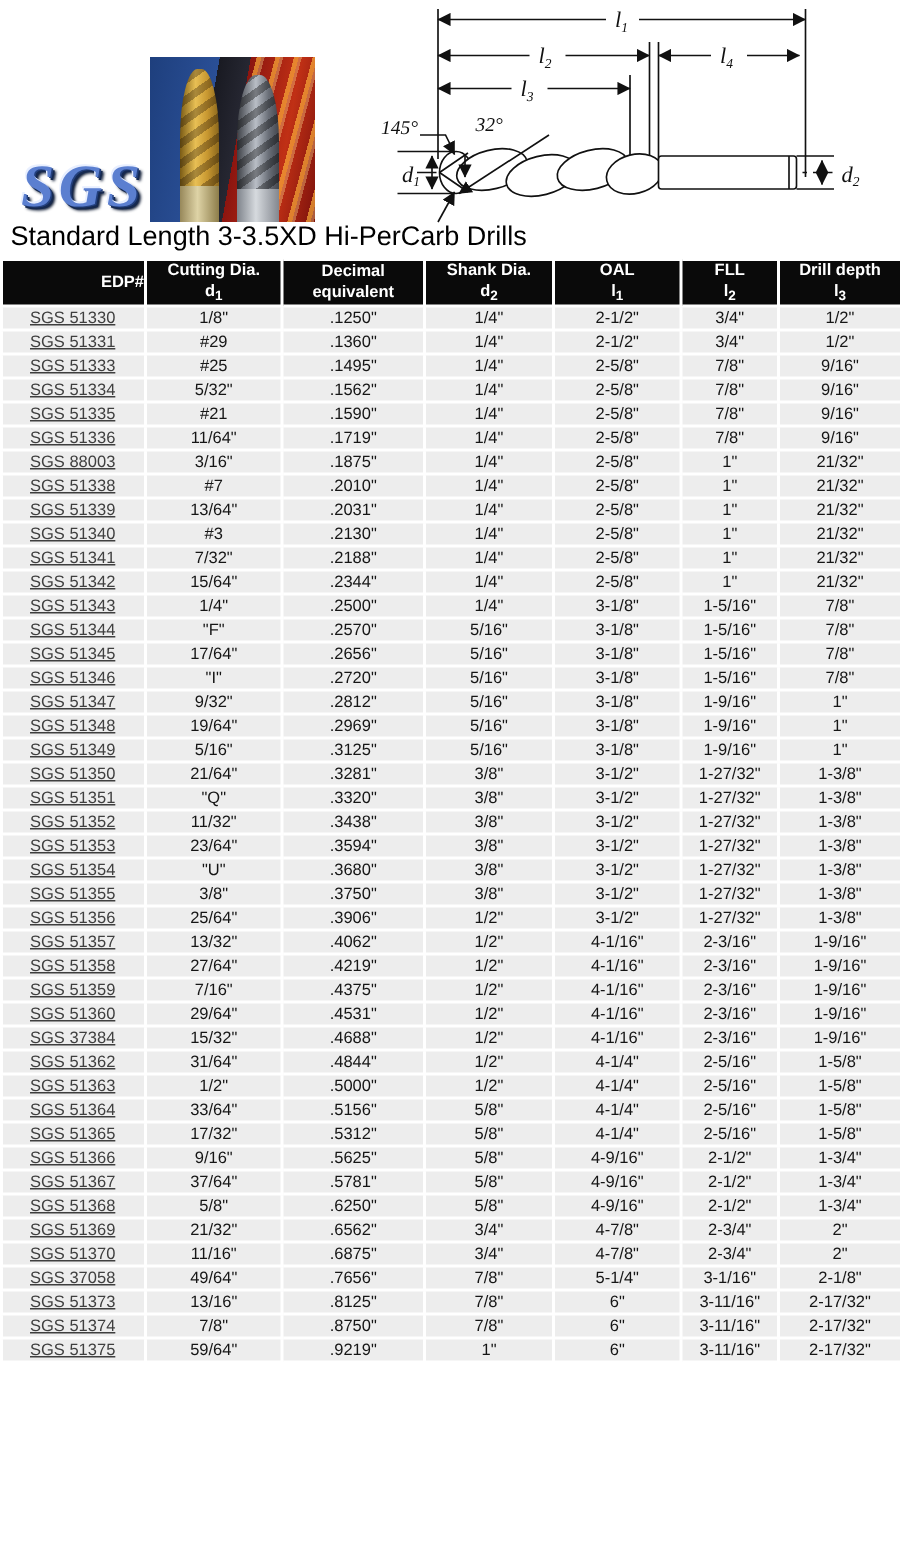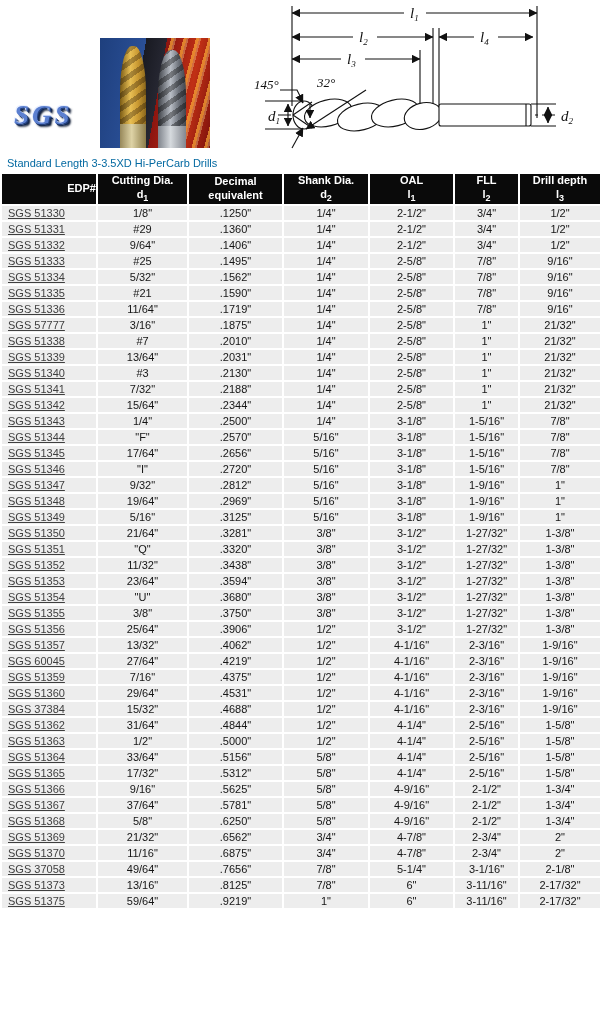--- a/index.html
+++ b/index.html
@@ -1,42 +1,42 @@
 <!DOCTYPE html>
 <html><head>
 <meta charset="utf-8">
 <style>
   html,body{margin:0;padding:0;}
   body{width:600px;height:1036px;background:#fff;font-family:"Liberation Sans",sans-serif;position:relative;overflow:hidden;}
   .top{position:relative;height:172px;background:#fff;}
   
-  .logo{position:absolute;left:14px;top:100px;font-family:"Liberation Serif",serif;font-style:italic;font-weight:bold;font-size:27px;letter-spacing:3px;color:#5b7fd0;text-shadow:-1px -1px 0 #e8efff,1px 1px 0 #23407e,2px 2px 0 #16294f,3px 3px 2px #0d1a33;}
+  .logo{position:absolute;left:14px;top:100px;font-family:"Liberation Serif",serif;font-style:italic;font-weight:bold;font-size:40px;letter-spacing:3px;color:#5b7fd0;text-shadow:-1px -1px 0 #e8efff,1px 1px 0 #23407e,2px 2px 0 #16294f,3px 3px 2px #0d1a33;}
   
   .photo{position:absolute;left:100px;top:38px;width:110px;height:110px;overflow:hidden;
     background:linear-gradient(100deg,#1e3f7d 0%,#2a4f96 36%,#191a22 36%,#262732 52%,#8c1510 52%,#c03015 78%,#7d120c 100%);}
   .photo .streaks{position:absolute;right:0;top:0;width:42%;height:100%;
     background:repeating-linear-gradient(105deg,rgba(255,170,50,0) 0 7px,rgba(255,180,60,.65) 7px 10px,rgba(255,230,150,.35) 10px 12px);}
   .drill{position:absolute;border-radius:45% 45% 2px 2px;}
   .drill-gold{left:20px;top:8px;width:26px;height:102px;
     background:linear-gradient(90deg,#7a5c16,#e8c25a 40%,#c89a34 70%,#8a681e),repeating-linear-gradient(-35deg,rgba(60,40,0,.35) 0 5px,rgba(255,240,190,.25) 5px 11px);background-blend-mode:multiply;}
   .drill-gold:after{content:"";position:absolute;left:0;bottom:0;width:100%;height:24px;background:linear-gradient(90deg,#97885a,#ded3a6 45%,#8d7d4a);}
   .drill-gray{left:58px;top:12px;width:28px;height:98px;
     background:linear-gradient(90deg,#3c3f45,#b9bec6 45%,#6a6f78 75%,#42454c),repeating-linear-gradient(-35deg,rgba(0,0,0,.35) 0 5px,rgba(255,255,255,.22) 5px 11px);background-blend-mode:multiply;}
   .drill-gray:after{content:"";position:absolute;left:0;bottom:0;width:100%;height:22px;background:linear-gradient(90deg,#7e838b,#d6dade 45%,#83878f);}
-  .page-title{position:absolute;left:7px;top:157px;font-size:11px;color:#0369a1;}
+  .page-title{position:absolute;left:7px;top:147px;font-size:18px;color:#000000;}
   
   .diagram{position:absolute;left:240px;top:0;}
   .diagram text{font-family:"Liberation Serif",serif;font-style:italic;fill:#111;}
   
   table{border-collapse:collapse;width:600px;table-layout:fixed;}
   th{background:#0a0a0a;color:#fff;font-weight:bold;font-size:11px;line-height:1.25;text-align:center;border:2px solid #fff;height:28px;padding:0;}
   th.first{text-align:right;padding-left:6px;}
   th sub{font-size:9px;}
   td{background:#ededed;border:2px solid #fff;font-size:11px;color:#151515;text-align:center;height:14px;padding:0;white-space:nowrap;}
-  td.edp{text-align:left;padding-left:6px;}
+  td.edp{text-align:left;padding-left:18px;}
   td.edp a{color:#3f3f3f;text-decoration:underline;}
 </style>
 </head>
 <body>
 
 <div class="top">
 
   <div class="logo">SGS</div>
 
   <div class="photo">
@@ -141,29 +141,20 @@
       <tr>
         <td class="edp"><a href="#">SGS 51331</a></td>
         <td>#29</td>
         <td>.1360"</td>
         <td>1/4"</td>
         <td>2-1/2"</td>
         <td>3/4"</td>
         <td>1/2"</td>
       </tr>
       <tr>
-        <td class="edp"><a href="#">SGS 51332</a></td>
-        <td>9/64"</td>
-        <td>.1406"</td>
-        <td>1/4"</td>
-        <td>2-1/2"</td>
-        <td>3/4"</td>
-        <td>1/2"</td>
-      </tr>
-      <tr>
         <td class="edp"><a href="#">SGS 51333</a></td>
         <td>#25</td>
         <td>.1495"</td>
         <td>1/4"</td>
         <td>2-5/8"</td>
         <td>7/8"</td>
         <td>9/16"</td>
       </tr>
       <tr>
         <td class="edp"><a href="#">SGS 51334</a></td>
@@ -186,21 +177,21 @@
       <tr>
         <td class="edp"><a href="#">SGS 51336</a></td>
         <td>11/64"</td>
         <td>.1719"</td>
         <td>1/4"</td>
         <td>2-5/8"</td>
         <td>7/8"</td>
         <td>9/16"</td>
       </tr>
       <tr>
-        <td class="edp"><a href="#">SGS 57777</a></td>
+        <td class="edp"><a href="#">SGS 88003</a></td>
         <td>3/16"</td>
         <td>.1875"</td>
         <td>1/4"</td>
         <td>2-5/8"</td>
         <td>1"</td>
         <td>21/32"</td>
       </tr>
       <tr>
         <td class="edp"><a href="#">SGS 51338</a></td>
         <td>#7</td>
@@ -375,21 +366,21 @@
       <tr>
         <td class="edp"><a href="#">SGS 51357</a></td>
         <td>13/32"</td>
         <td>.4062"</td>
         <td>1/2"</td>
         <td>4-1/16"</td>
         <td>2-3/16"</td>
         <td>1-9/16"</td>
       </tr>
       <tr>
-        <td class="edp"><a href="#">SGS 60045</a></td>
+        <td class="edp"><a href="#">SGS 51358</a></td>
         <td>27/64"</td>
         <td>.4219"</td>
         <td>1/2"</td>
         <td>4-1/16"</td>
         <td>2-3/16"</td>
         <td>1-9/16"</td>
       </tr>
       <tr>
         <td class="edp"><a href="#">SGS 51359</a></td>
         <td>7/16"</td>
@@ -510,20 +501,29 @@
       <tr>
         <td class="edp"><a href="#">SGS 51373</a></td>
         <td>13/16"</td>
         <td>.8125"</td>
         <td>7/8"</td>
         <td>6"</td>
         <td>3-11/16"</td>
         <td>2-17/32"</td>
       </tr>
       <tr>
+        <td class="edp"><a href="#">SGS 51374</a></td>
+        <td>7/8"</td>
+        <td>.8750"</td>
+        <td>7/8"</td>
+        <td>6"</td>
+        <td>3-11/16"</td>
+        <td>2-17/32"</td>
+      </tr>
+      <tr>
         <td class="edp"><a href="#">SGS 51375</a></td>
         <td>59/64"</td>
         <td>.9219"</td>
         <td>1"</td>
         <td>6"</td>
         <td>3-11/16"</td>
         <td>2-17/32"</td>
       </tr>
     </tbody>
 </table>

